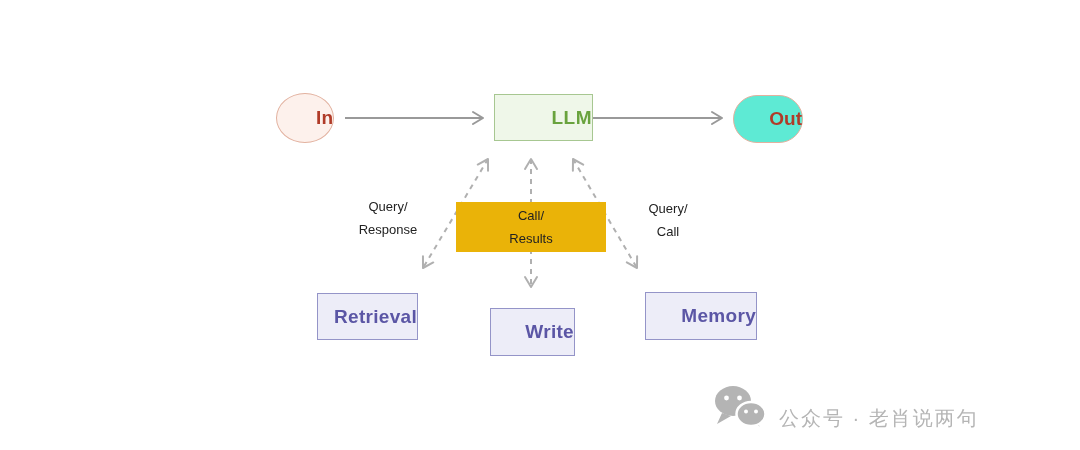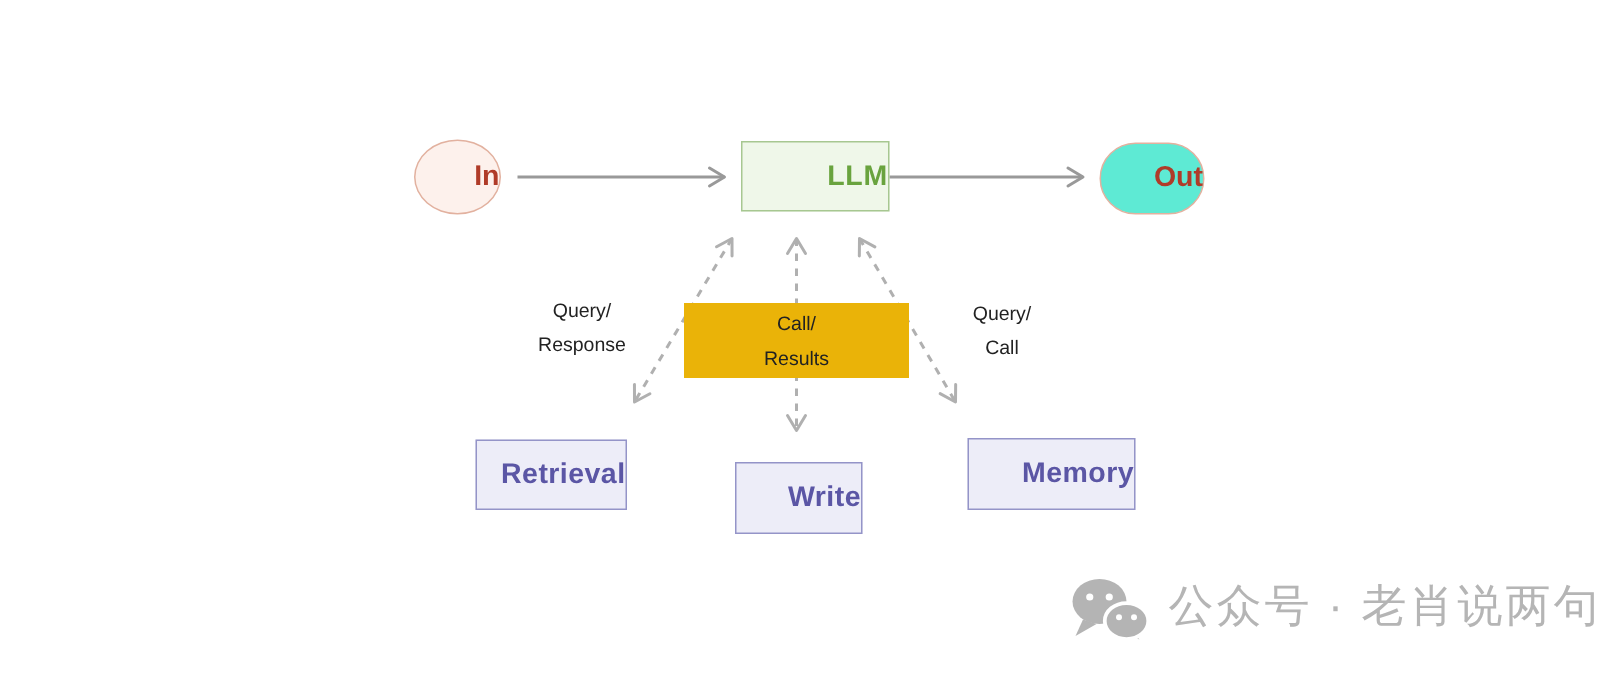--- a/index.html
+++ b/index.html
@@ -29,22 +29,22 @@
     position:absolute; z-index:3; text-align:center;
     font-size:13px; line-height:23px; font-weight:500; color:#222222;
   }
   .el-query { left:318px; top:195px; width:140px; }
   .el-call  { left:456px; top:202px; width:150px; background:#eab308; padding:2px 0; }
   .el-read  { left:603px; top:197px; width:130px; }
   .edge-label span { display:block; }
 
   .watermark {
     position:absolute; left:712px; top:384px; z-index:2;
-    display:flex; align-items:flex-start; gap:11px;
-    color:#b5b5b5; font-size:30px; letter-spacing:2px; white-space:nowrap;
+    display:flex; align-items:flex-end; gap:11px;
+    color:#b5b5b5; font-size:20px; letter-spacing:2px; white-space:nowrap;
   }
   .watermark svg { display:block; }
 </style>
 </head>
 <body>
 
 <div class="canvas">
 
   <svg class="arrows" viewBox="0 0 1080 450" xmlns="http://www.w3.org/2000/svg">
     <defs>

